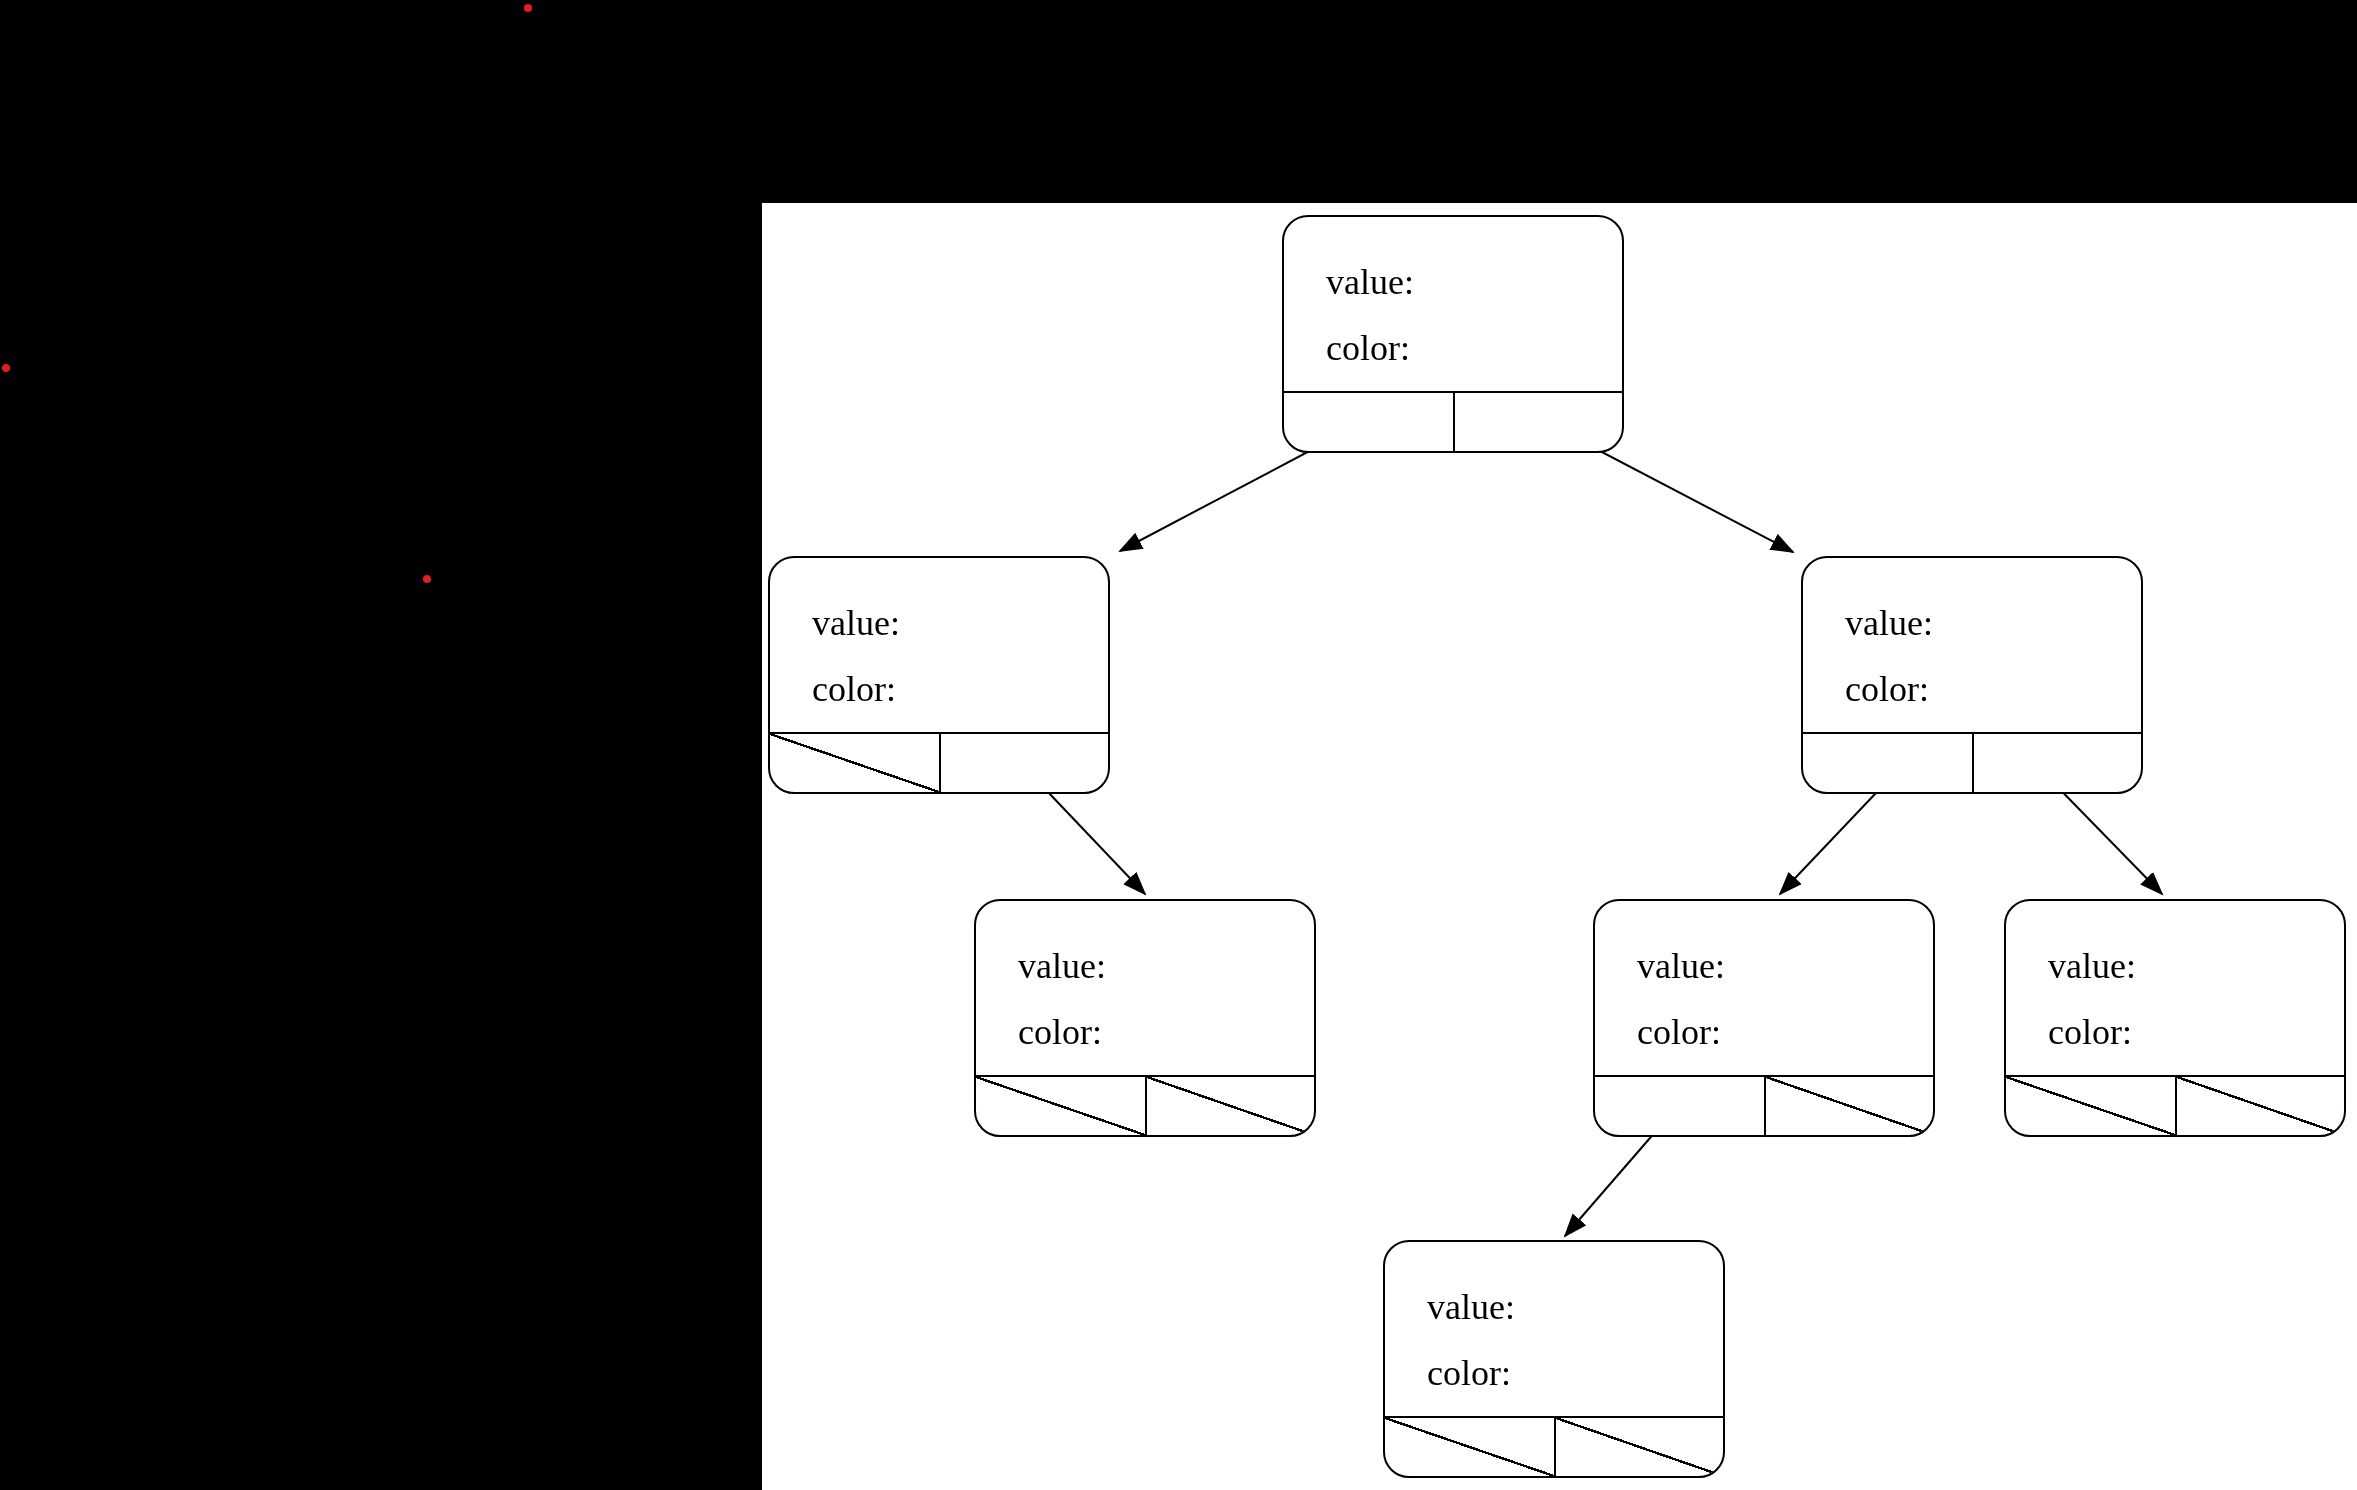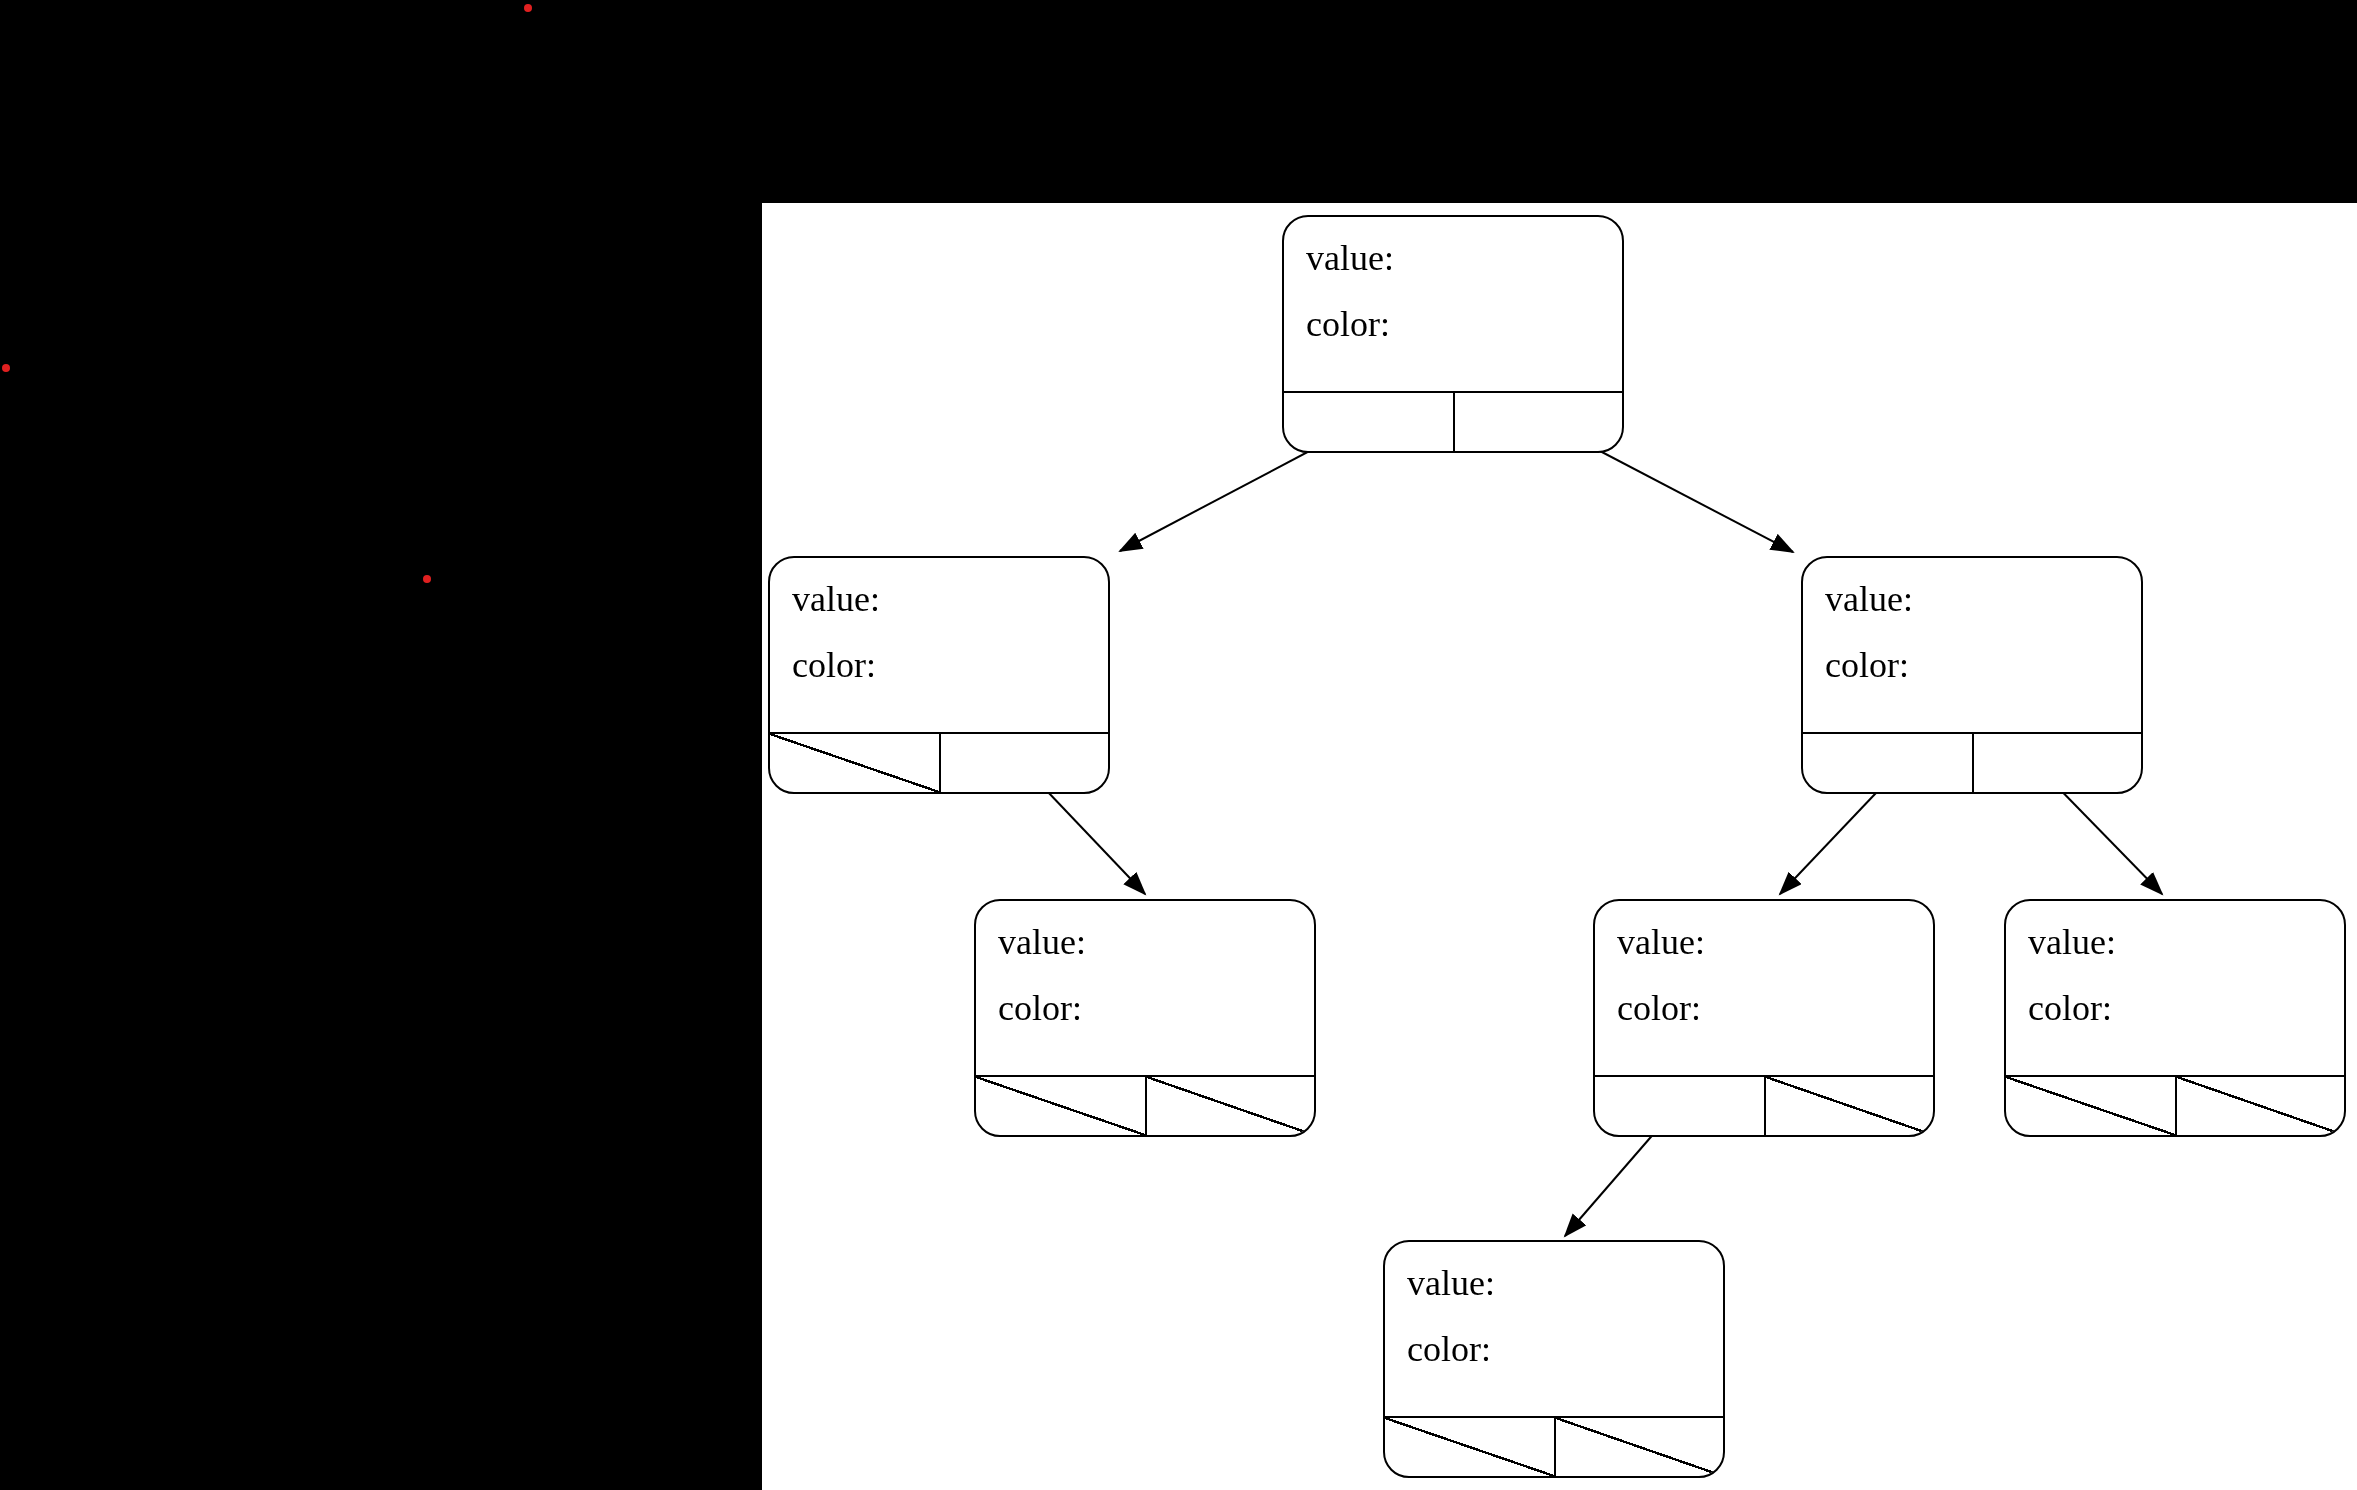--- a/index.html
+++ b/index.html
@@ -59,21 +59,22 @@
     box-sizing: border-box;
     border: 2px solid #000000;
     border-radius: 26px;
     background: #ffffff;
     overflow: hidden;
     display: flex;
     flex-direction: column;
   }
   .node-body {
     flex: 1 1 auto;
-    padding: 8px 0 0 22px;
+    padding: 32px 0 0 22px;
+    margin-left: 20px;
   }
   .field {
     font-size: 36px;
     line-height: 66px;
     color: #000000;
     white-space: nowrap;
   }
   .node-cells {
     height: 58px;
     flex: 0 0 58px;

